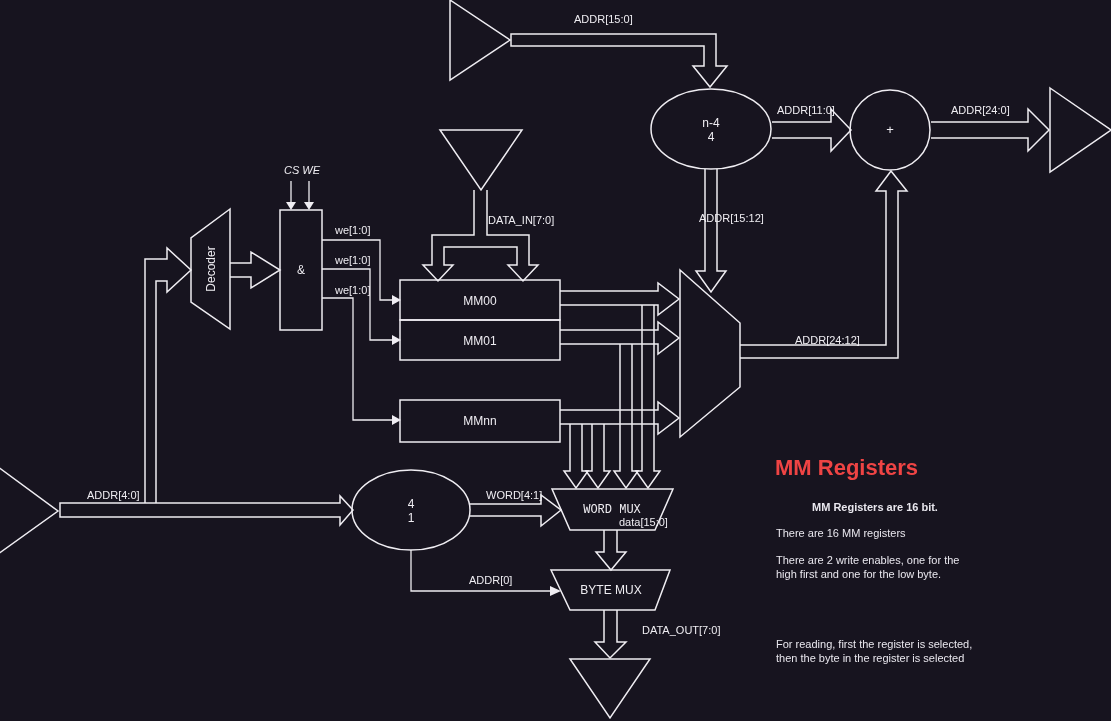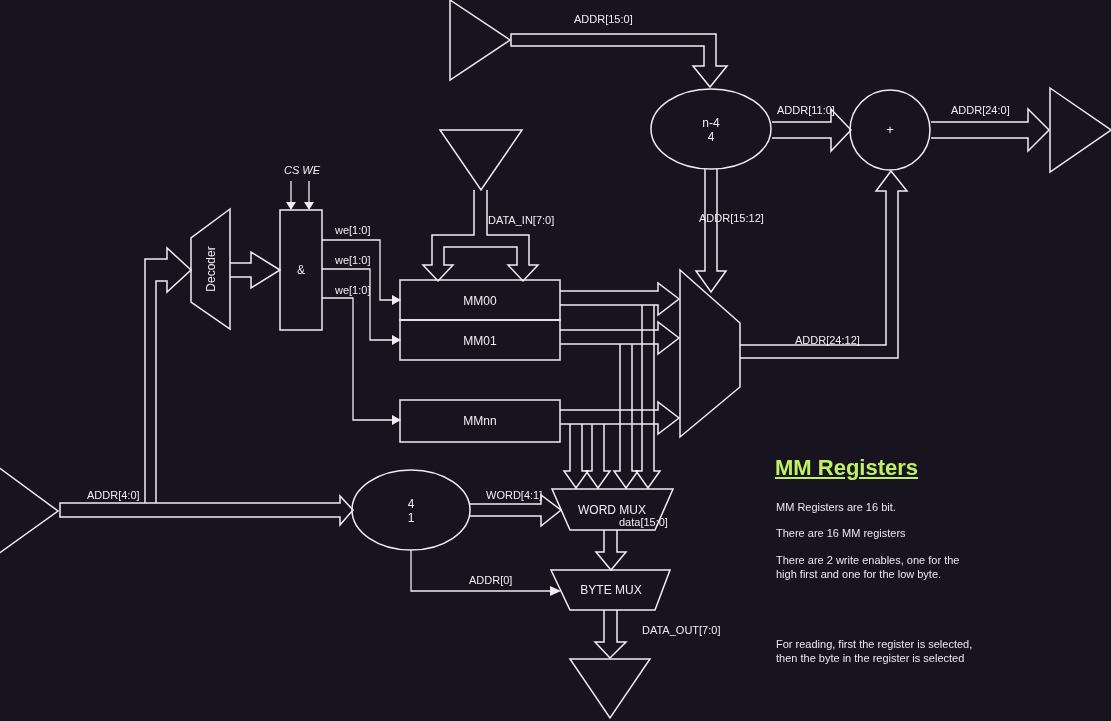--- a/index.html
+++ b/index.html
@@ -6,21 +6,21 @@
   #stage{position:relative;width:1111px;height:721px;background:#17141f;overflow:hidden;
          font-family:"Liberation Sans",sans-serif;}
   svg{position:absolute;left:0;top:0;}
   .ln{fill:none;stroke:#efedf2;stroke-width:1.5;}
   .thin{fill:none;stroke:#efedf2;stroke-width:1.3;}
   .fillhead{fill:#efedf2;stroke:none;}
   .lbl{position:absolute;color:#efedf2;font-size:11px;line-height:13px;white-space:nowrap;}
   .node{position:absolute;color:#efedf2;font-size:12px;line-height:14px;white-space:nowrap;
         transform:translate(-50%,-50%);text-align:center;}
   .rot{transform:translate(-50%,-50%) rotate(-90deg);}
-  .notes-title{position:absolute;color:#bef264;font-size:22px;font-weight:bold;white-space:nowrap;text-decoration:underline;}
+  .notes-title{position:absolute;color:#ef4444;font-size:22px;font-weight:bold;white-space:nowrap;}
   .para{position:absolute;color:#e9e7ee;font-size:11px;line-height:14px;white-space:nowrap;}
 </style>
 </head>
 <body>
 
 <div id="stage">
   <svg width="1111" height="721" viewBox="0 0 1111 721">
 
     <path class="ln" d="M450,0 L510,40 L450,80 Z"></path>
 
@@ -124,25 +124,25 @@
     <div>4</div>
   </div>
   <span class="node" style="left:890px;top:130px;font-size:13px;">+</span>
   <div class="node" style="left:411px;top:511px;">
     <div>4</div>
     <div>1</div>
   </div>
   <span class="node" style="left:480px;top:301px;">MM00</span>
   <span class="node" style="left:480px;top:341px;">MM01</span>
   <span class="node" style="left:480px;top:421px;">MMnn</span>
-  <span class="node" style="left:612px;top:510px;">WORD MUX</span>
+  <span class="node" style="left:612px;top:510px;font-family:Liberation Mono, monospace;">WORD MUX</span>
   <span class="node" style="left:611px;top:590px;">BYTE MUX</span>
 
   <div class="notes-title" style="left:775px;top:455px;">MM Registers</div>
-  <div class="para" style="left:776px;top:500px;">MM Registers are 16 bit.</div>
+  <div class="para" style="left:812px;top:500px;font-weight:bold;">MM Registers are 16 bit.</div>
   <div class="para" style="left:776px;top:526px;">There are 16 MM registers</div>
   <div class="para" style="left:776px;top:553px;">
     <div>There are 2 write enables, one for the</div>
     <div>high first and one for the low byte.</div>
   </div>
   <div class="para" style="left:776px;top:619px;margin-top:18px;">
     <div>For reading, first the register is selected,</div>
     <div>then the byte in the register is selected</div>
   </div>
 </div>

